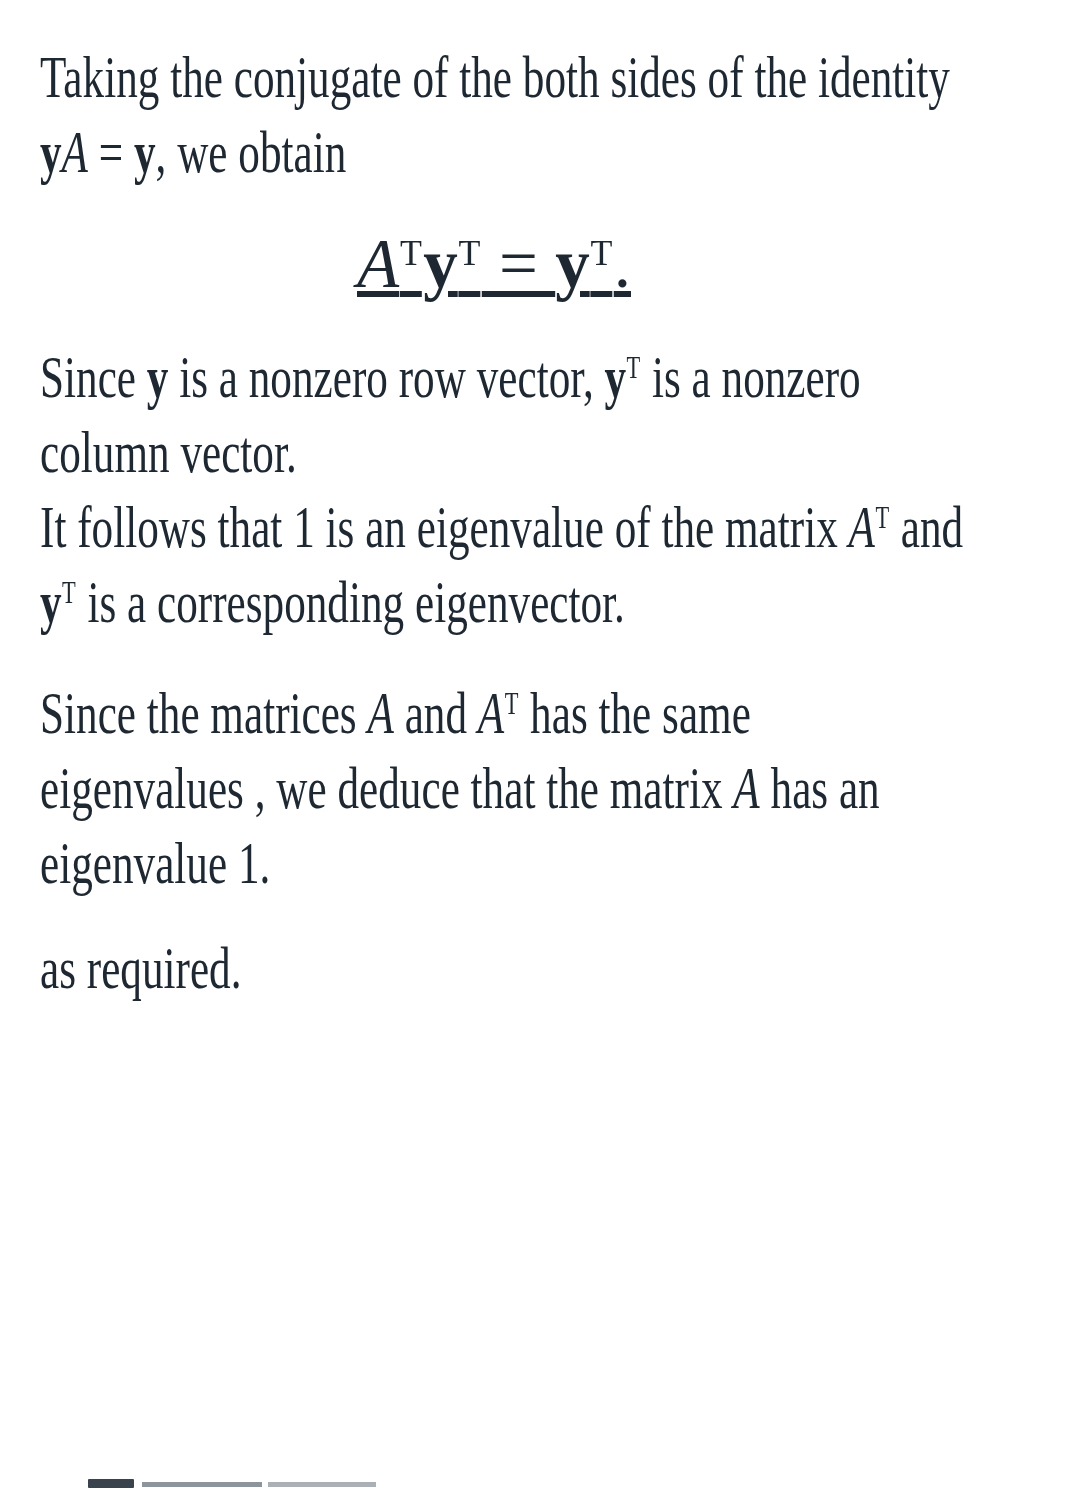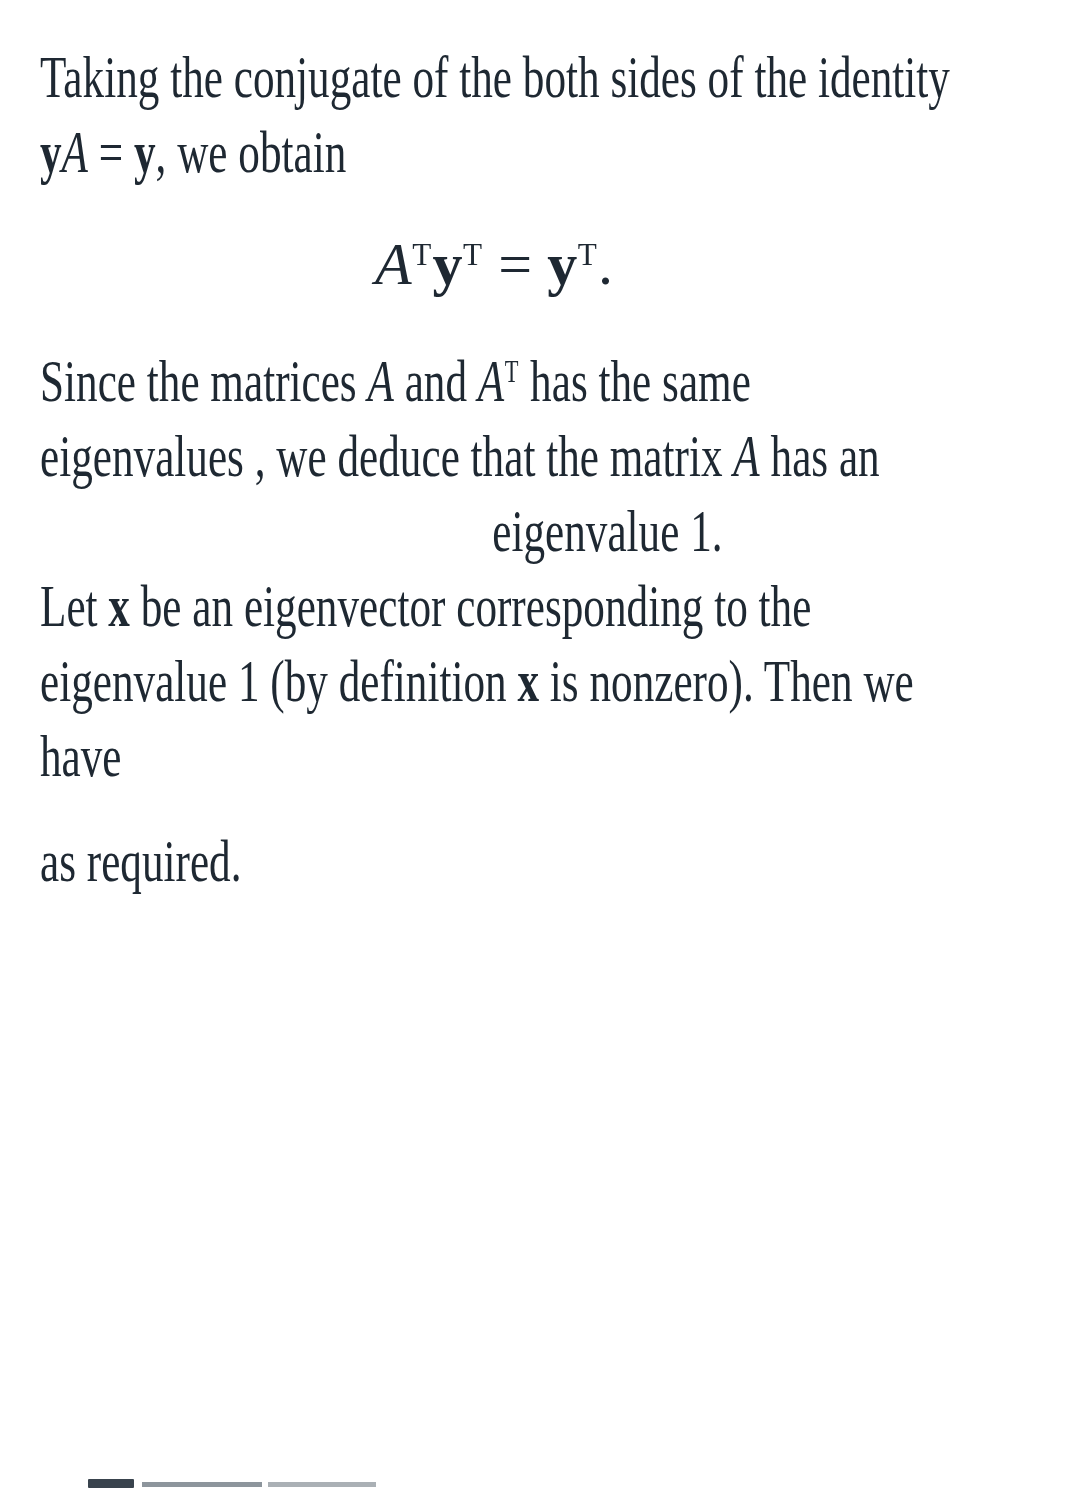--- a/index.html
+++ b/index.html
@@ -23,29 +23,30 @@
   .line {
     height: 75px;
     line-height: 75px;
     font-size: 60px;
     white-space: pre;
     transform: scaleX(0.72);
     transform-origin: 0 50%;
   }
   .equation {
     text-align: center;
-    font-size: 60px;
+    font-size: 69px;
     line-height: 88px;
     height: 88px;
     white-space: pre;
     margin-right: 40px; 
+    text-decoration: underline;
   }
   .equation-1 { margin-top: 30px; margin-bottom: 32px; }
   .equation-2 { margin-top: 38px; margin-bottom: 0; }
-  .para-same { margin-top: 36px; text-align: right; }
+  .para-same { margin-top: 36px; }
   .para-required { margin-top: 30px; }
   .seg-b { font-weight: bold; }
   .seg-i { font-style: italic; }
   .seg-sup {
     font-size: 0.52em;
     position: relative;
     top: -0.62em;
     line-height: 0;
     padding: 0 0.04em 0 0.02em;
   }
@@ -61,34 +62,37 @@
 <div class="page">
   <div class="content">
 
     <div class="para para-intro">
       <div class="line"><span class="seg seg-p">Taking the conjugate of the both sides of the identity</span></div>
       <div class="line"><span class="seg seg-b">y</span><span class="seg seg-i">A</span><span class="seg seg-p"> = </span><span class="seg seg-b">y</span><span class="seg seg-p">, we obtain</span></div>
     </div>
 
     <div class="equation equation-1"><span class="seg seg-i">A</span><span class="seg seg-sup">T</span><span class="seg seg-b">y</span><span class="seg seg-sup">T</span><span class="seg seg-p"> = </span><span class="seg seg-b">y</span><span class="seg seg-sup">T</span><span class="seg seg-p">.</span></div>
 
+    <div class="para">
+      <div class="line"><span class="seg seg-p">Since </span><span class="seg seg-b">y</span><span class="seg seg-p"> is a nonzero row vector, </span><span class="seg seg-b">y</span><span class="seg seg-sup">T</span><span class="seg seg-p"> is a nonzero</span></div>
+      <div class="line"><span class="seg seg-p">column vector.</span></div>
+    </div>
 
+    <div class="para">
+      <div class="line"><span class="seg seg-p">It follows that 1 is an eigenvalue of the matrix </span><span class="seg seg-i">A</span><span class="seg seg-sup">T</span><span class="seg seg-p"> and</span></div>
+      <div class="line"><span class="seg seg-b">y</span><span class="seg seg-sup">T</span><span class="seg seg-p"> is a corresponding eigenvector.</span></div>
+    </div>
 
     <div class="para para-same">
       <div class="line"><span class="seg seg-p">Since the matrices </span><span class="seg seg-i">A</span><span class="seg seg-p"> and </span><span class="seg seg-i">A</span><span class="seg seg-sup">T</span><span class="seg seg-p"> has the same</span></div>
       <div class="line"><span class="seg seg-p">eigenvalues , we deduce that the matrix </span><span class="seg seg-i">A</span><span class="seg seg-p"> has an</span></div>
       <div class="line"><span class="seg seg-p">eigenvalue 1.</span></div>
     </div>
 
 
-    <div class="para">
-      <div class="line"><span class="seg seg-p">Let </span><span class="seg seg-b">x</span><span class="seg seg-p"> be an eigenvector corresponding to the</span></div>
-      <div class="line"><span class="seg seg-p">eigenvalue 1 (by definition </span><span class="seg seg-b">x</span><span class="seg seg-p"> is nonzero). Then we</span></div>
-      <div class="line"><span class="seg seg-p">have</span></div>
-    </div>
 
 
     <div class="para para-required">
       <div class="line"><span class="seg seg-p">as required.</span></div>
     </div>
 
   </div>
 
   <div class="frag frag-dark"></div>
   <div class="frag frag-mid"></div>

